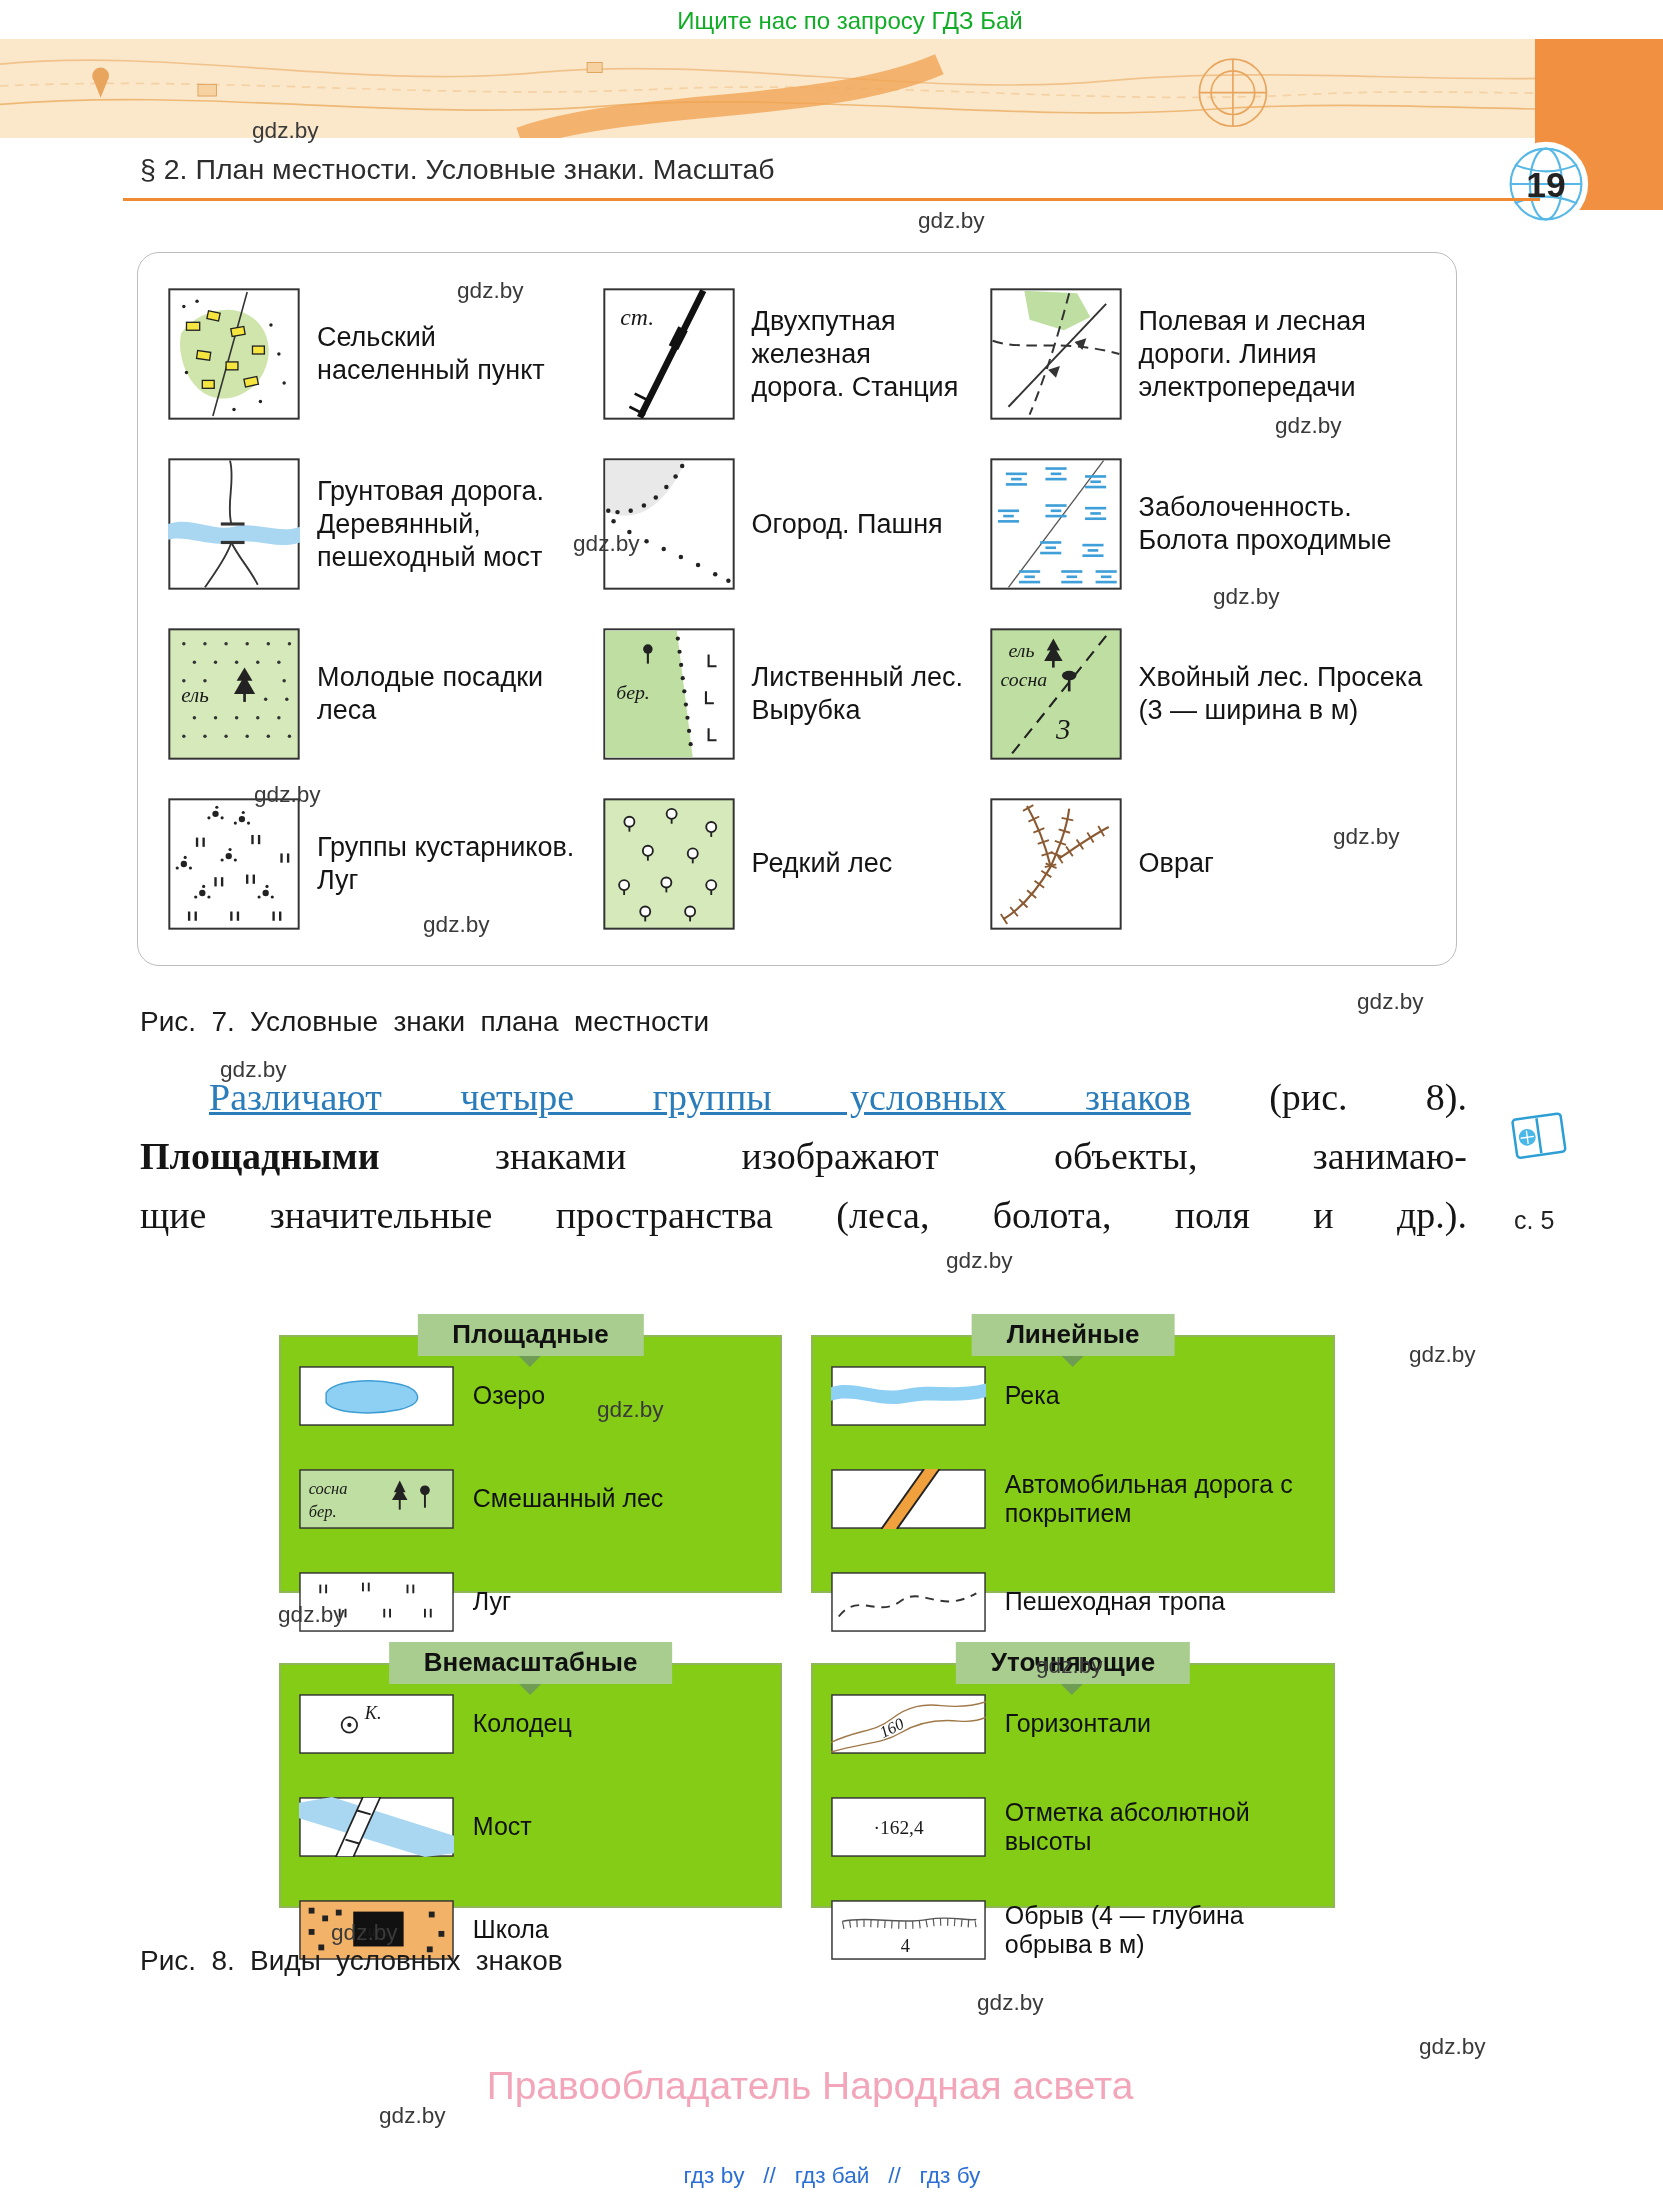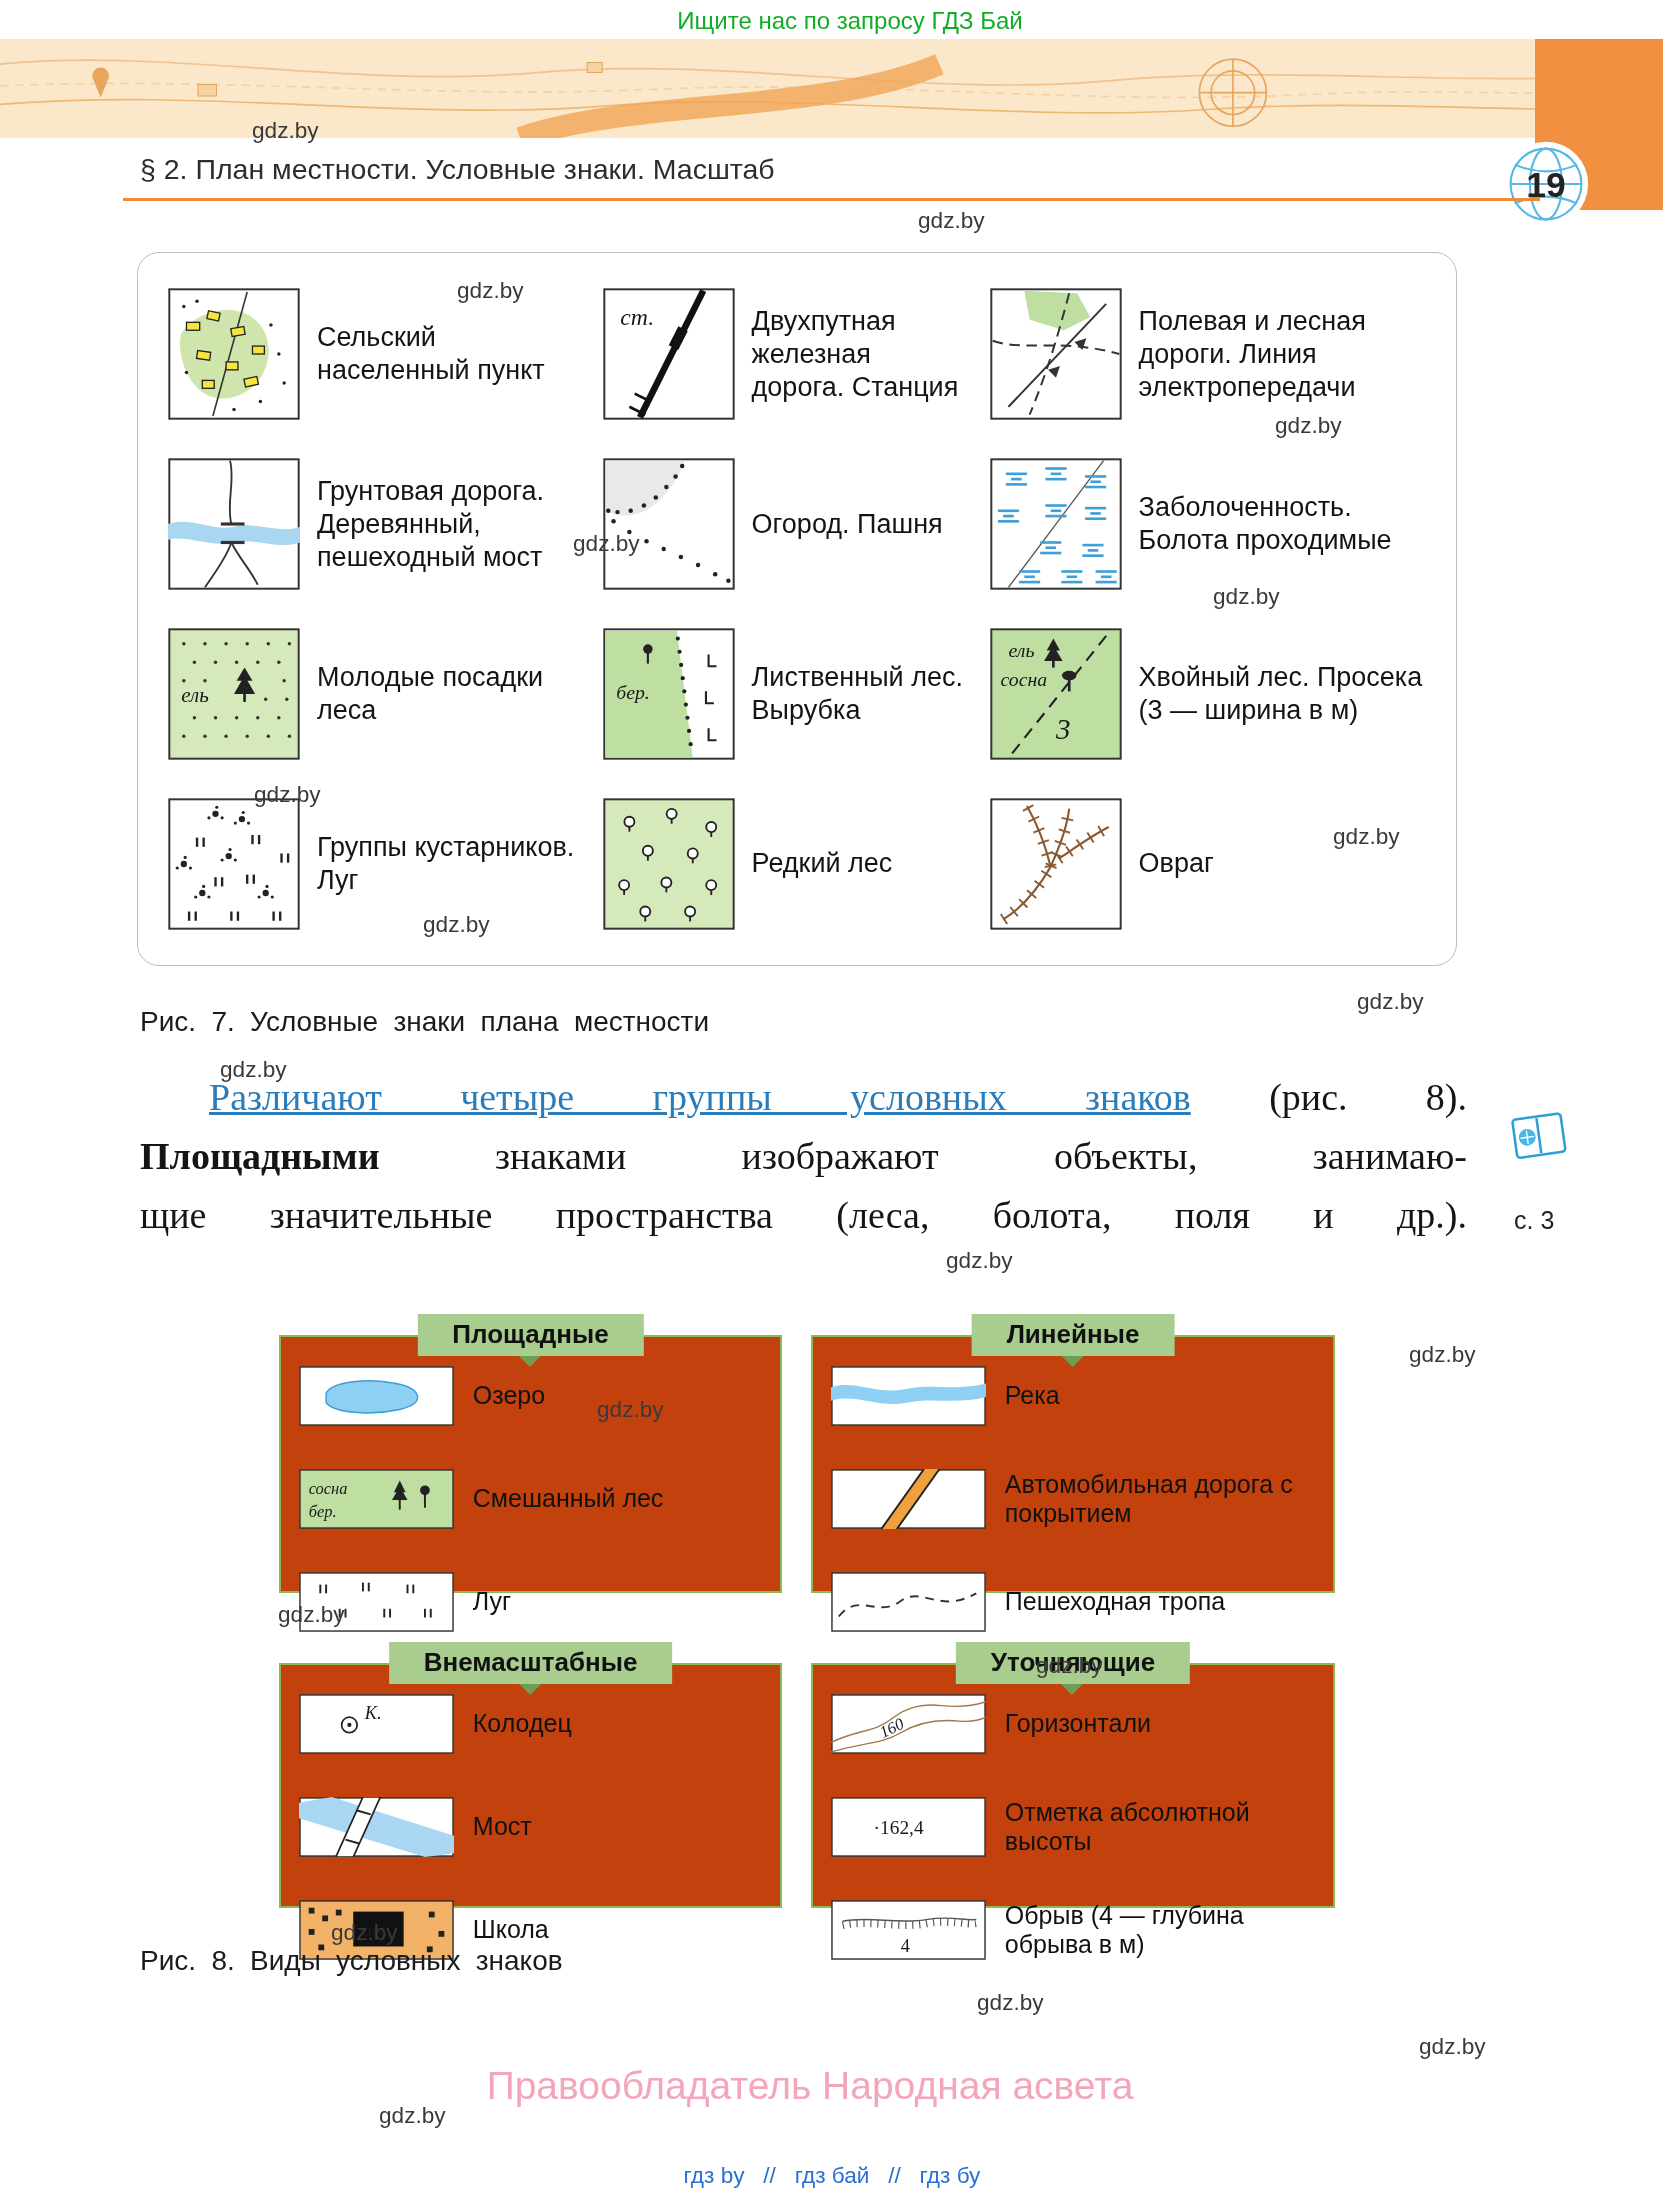--- a/index.html
+++ b/index.html
@@ -30,21 +30,21 @@
   .para { position:absolute; left:140px; top:1075px; width:1327px;
     font-family:"Liberation Serif", serif; font-size:38px; color:#151515; }
   .pline { text-align:justify; text-align-last:justify; height:59px; overflow:hidden; }
   .indent { display:inline-block; width:69px; }
   .blue { color:#2a7cba;text-decoration:underline; }
   .bold { font-weight:bold; }
 
   .margin-icon { position:absolute; left:1503px; top:1103px; line-height:0; }
   .margin-ref { position:absolute; left:1514px; top:1206px; font-size:25px; color:#222; }
 
-  .group-box { position:absolute; background:#c2410c; border:2.5px solid #8fb657; }
+  .group-box { position:absolute; background:#84cc16; border:2.5px solid #8fb657; }
   .tab { position:absolute; top:-23.5px; left:50%; transform:translateX(-50%);
     background:#a8cd8f; padding:5.9px 35px; font-size:26px; font-weight:bold; color:#111;
     white-space:nowrap; }
   .tab::after { content:""; position:absolute; left:50%; top:100%; margin-left:-11.7px;
     border:11.7px solid transparent; border-top:11px solid #6f9d53; border-bottom:0; width:0; height:0; }
   .rows { position:absolute; left:18.4px; right:15px; top:28.5px; bottom:11.7px;
     display:flex; flex-direction:column; justify-content:space-between;gap:43px; }
   .row { display:flex; align-items:center; gap:18.4px; }
   .rsym { flex:0 0 auto; line-height:0; }
   .rlbl { font-size:25px; line-height:1.15; color:#111; max-width:319px; }
@@ -423,21 +423,21 @@
 <div class="margin-icon">
   <svg width="72" height="67" viewBox="0 0 86 80">
     <g transform="rotate(-8 43 40)">
       <rect x="14" y="16" width="58" height="46" rx="4" fill="#fff" stroke="#2e9fd4" stroke-width="3"></rect>
       <line x1="43" y1="18" x2="43" y2="60" stroke="#2e9fd4" stroke-width="3"></line>
       <circle cx="29" cy="39" r="10" fill="#49b8e8"></circle>
       <path d="M21 39 h16 M29 31 v16" stroke="#fff" stroke-width="1.6"></path>
     </g>
   </svg>
 </div>
-<div class="margin-ref">с. 3</div>
+<div class="margin-ref">с. 5</div>
 
 <div class="group-box" style="left:279px; top:1335px; width:503px; height:258px;">
   <div class="tab">Площадные</div>
   <div class="rows">
     <div class="row">
       <div class="rsym">
         <svg width="155" height="60" viewBox="0 0 160 62" preserveAspectRatio="none">
           <rect x="1" y="1" width="158" height="60" fill="#fff" stroke="#333" stroke-width="1.5"></rect>
           <path d="M28 28 C 34 16, 72 12, 100 18 C 126 23, 132 38, 104 45 C 72 52, 36 48, 28 38 Z" fill="#8ed0f3" stroke="#3d9dd4" stroke-width="1.5"></path>
         </svg>

